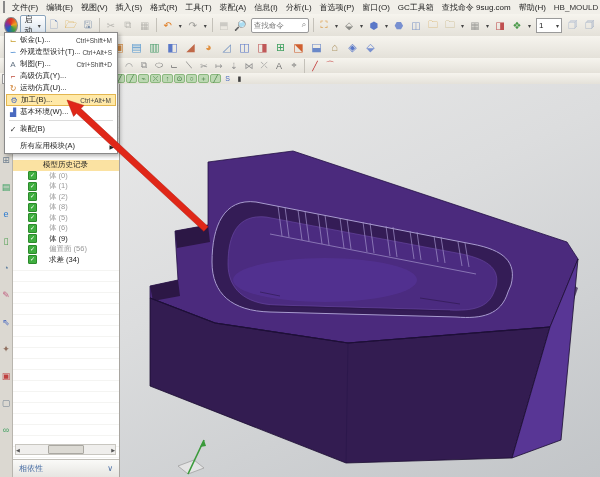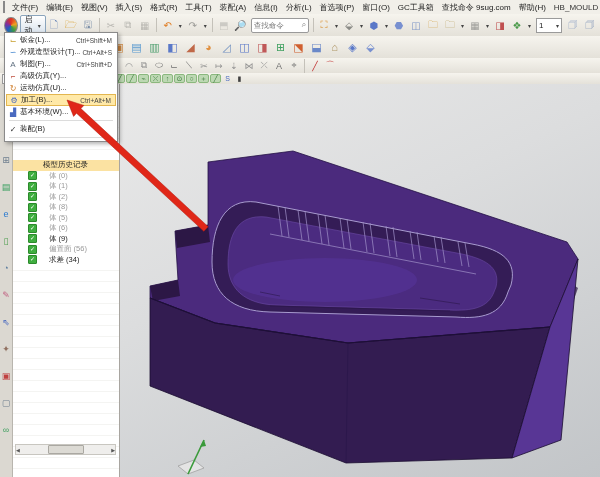--- a/index.html
+++ b/index.html
@@ -325,20 +325,24 @@
         <span class="cb show">✓</span>
         <span class="ticon"></span>
         <span class="tlabel">求差 (34)</span>
       </div>
     </div>
   <div class="hscroll">
     <span>◀</span>
     <span class="hthumb"></span>
     <span>▶</span>
   </div>
+  <div class="deps-header">
+    <span>相依性</span>
+    <span>∨</span>
+  </div>
 </div>
 
 <div class="viewport">
   <svg width="480" height="393" viewBox="0 0 480 393">
 
     <path d="M88,78 L173,67 L447,158 L458,175 L430,243 L228,259 L95,239 L30,214 L30,202 L58,196 L55,147 L88,141 Z" stroke="#241245" stroke-width="0.8" fill="#4b2a7d"></path>
 
     <path d="M55,147 L88,141 L90,158 L57,164 Z" fill="#2c1745"></path>
     <path d="M30,202 L58,196 L60,212 L33,217 Z" fill="#2c1745"></path>
 
@@ -447,17 +451,23 @@
       <span class="mlabel">装配(B)</span>
       <span class="mshort"></span>
       <span class="marrow"></span>
     </div>
     <div class="menu-row sep-row">
       
       
       
       
     </div>
+    <div class="menu-row">
+      <span class="micon"></span>
+      <span class="mlabel">所有应用模块(A)</span>
+      <span class="mshort"></span>
+      <span class="marrow">▶</span>
+    </div>
   </div>
 
 <svg class="overlay" width="600" height="477">
   <polygon points="67,100 73.6,116.4 76.5,113.2 203.8,231.3 208.2,226.7 80.9,108.6 83.8,105.4" stroke="#b01a10" stroke-width="0.5" fill="#e02718"></polygon>
 </svg>
 
 </body></html>

